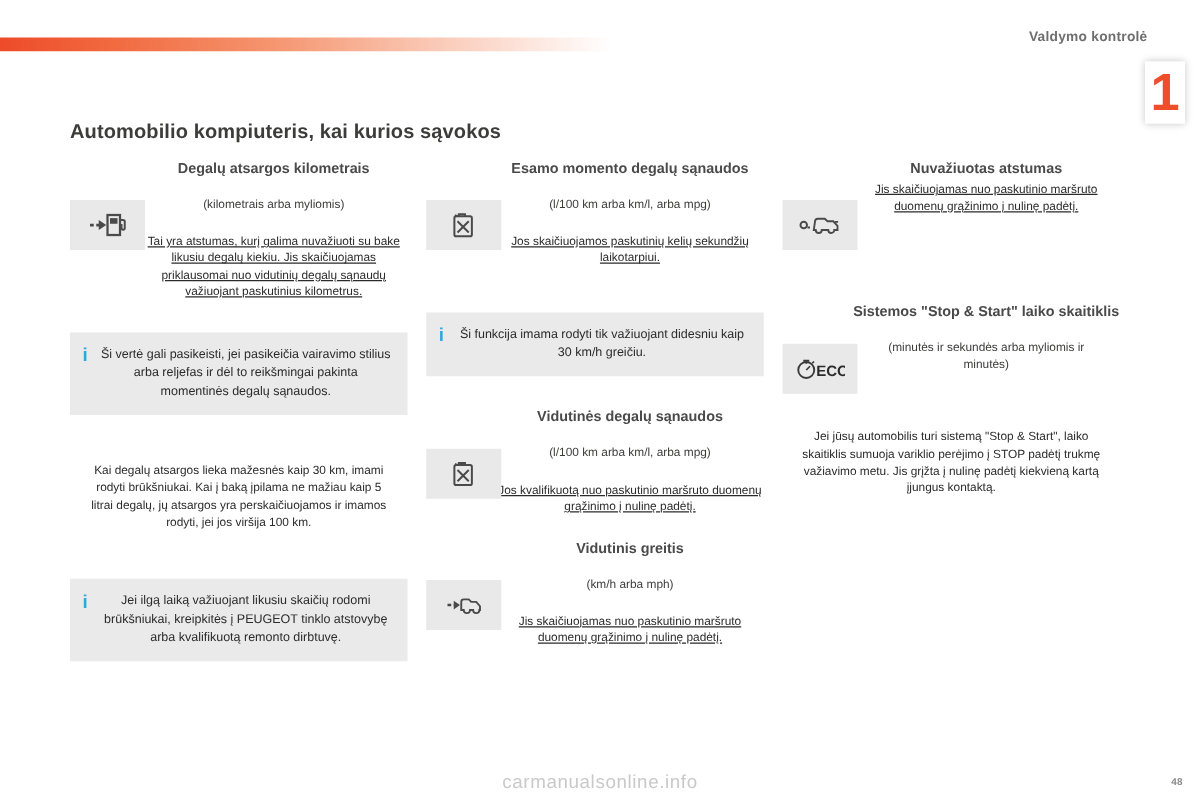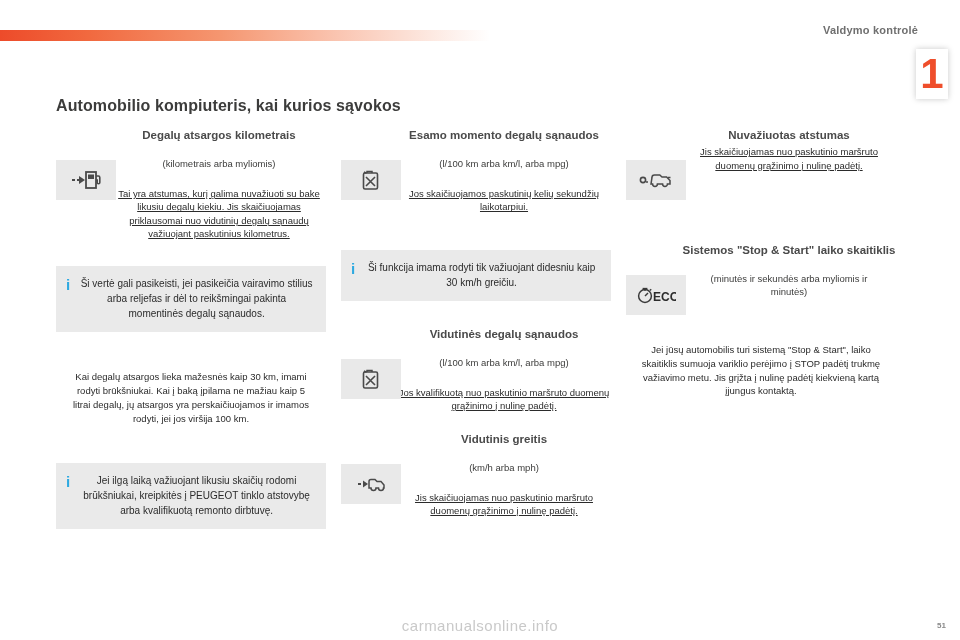--- a/index.html
+++ b/index.html
@@ -245,13 +245,13 @@
     </div>
   </div>
 
   <div class="spacer-md"></div>
 
   <p class="para-wide">Jei jūsų automobilis turi sistemą "Stop &amp; Start", laiko skaitiklis sumuoja variklio perėjimo į STOP padėtį trukmę važiavimo metu. Jis grįžta į nulinę padėtį kiekvieną kartą įjungus kontaktą.</p>
 
 </div>
 
 <div class="footer-wm">carmanualsonline.info</div>
-<div class="page-no">51</div>
+<div class="page-no">48</div>
 
 </body></html>

